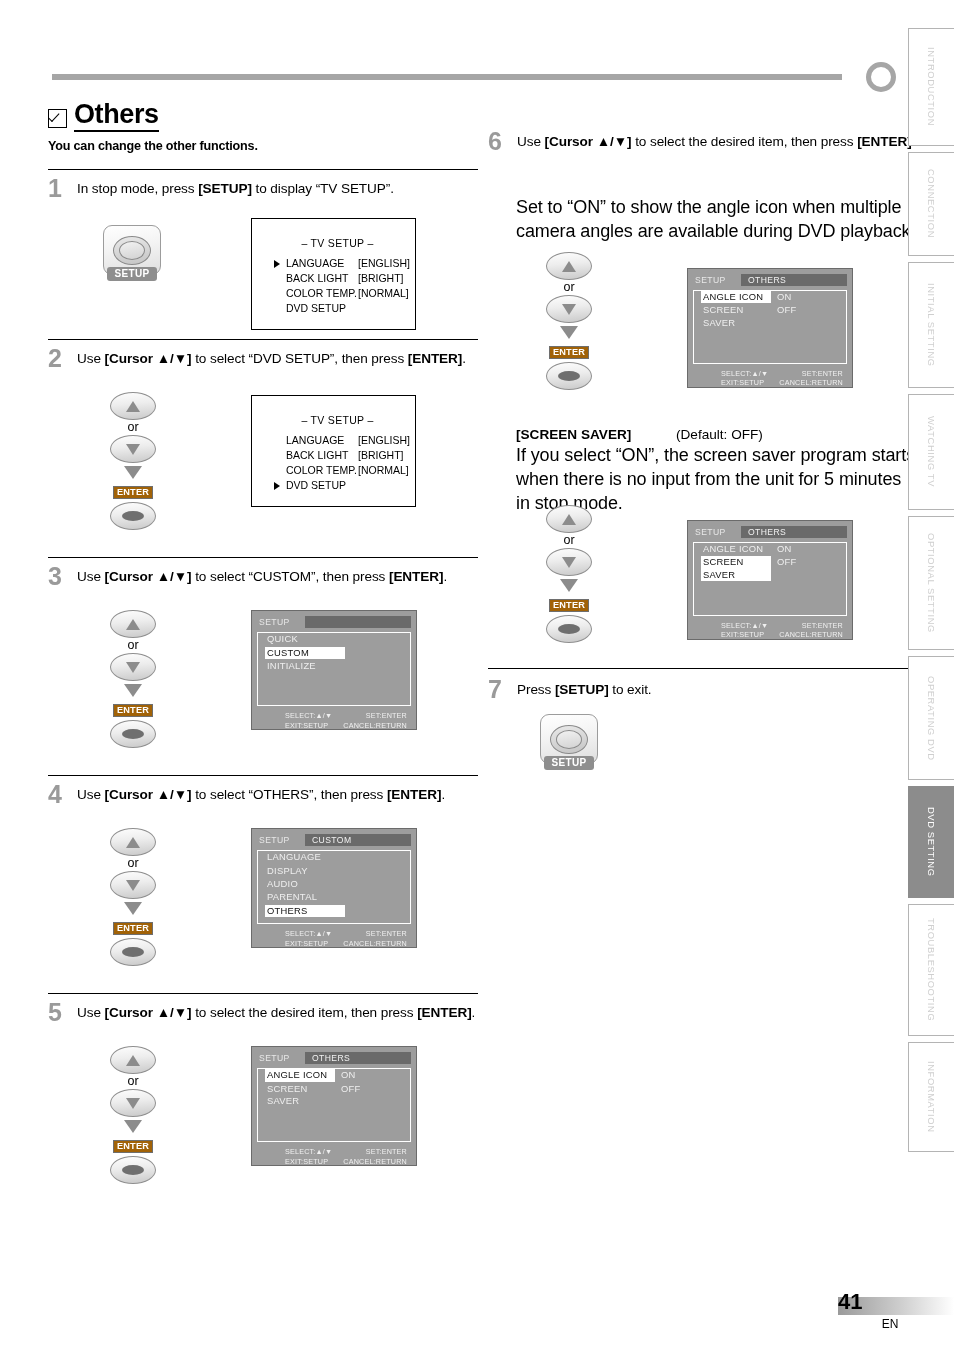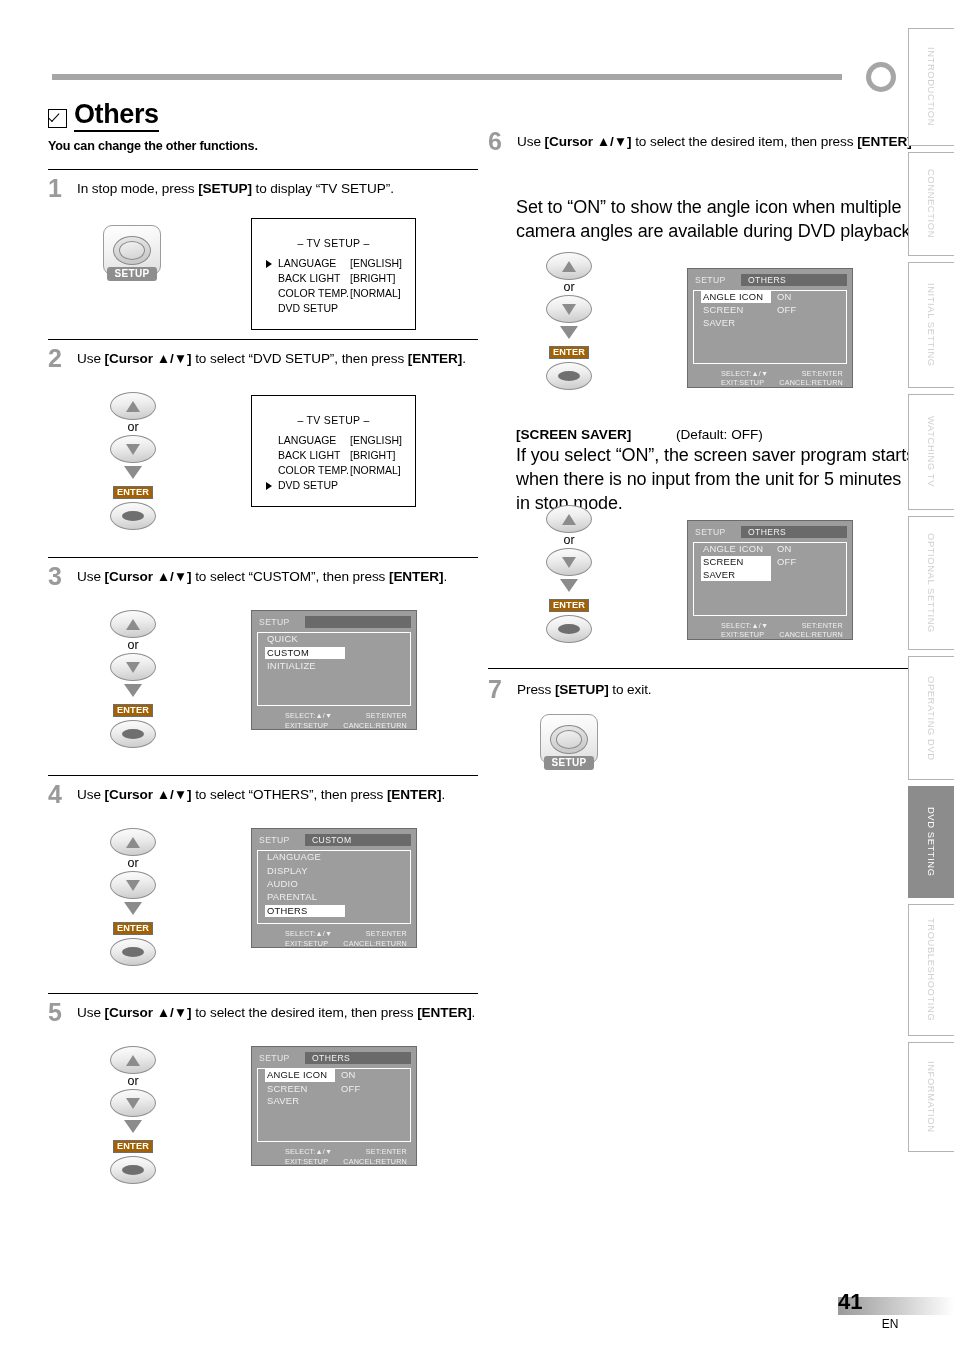--- a/index.html
+++ b/index.html
@@ -231,21 +231,21 @@
     position: relative;
     z-index: 2;
   }
 
   
   .tvbox {
     position: absolute;
     border: 1.6px solid #000;
     background: #fff;
     box-sizing: border-box;
-    padding: 18px 0 0 0;
+    padding: 18px 0 0 8px;
   }
   .tvbox-title {
     font-size: 10.5px;
     text-align: center;
     letter-spacing: 0.3px;
     margin-bottom: 7px;
   }
   .tvbox-row {
     display: flex;
     font-size: 10.5px;

